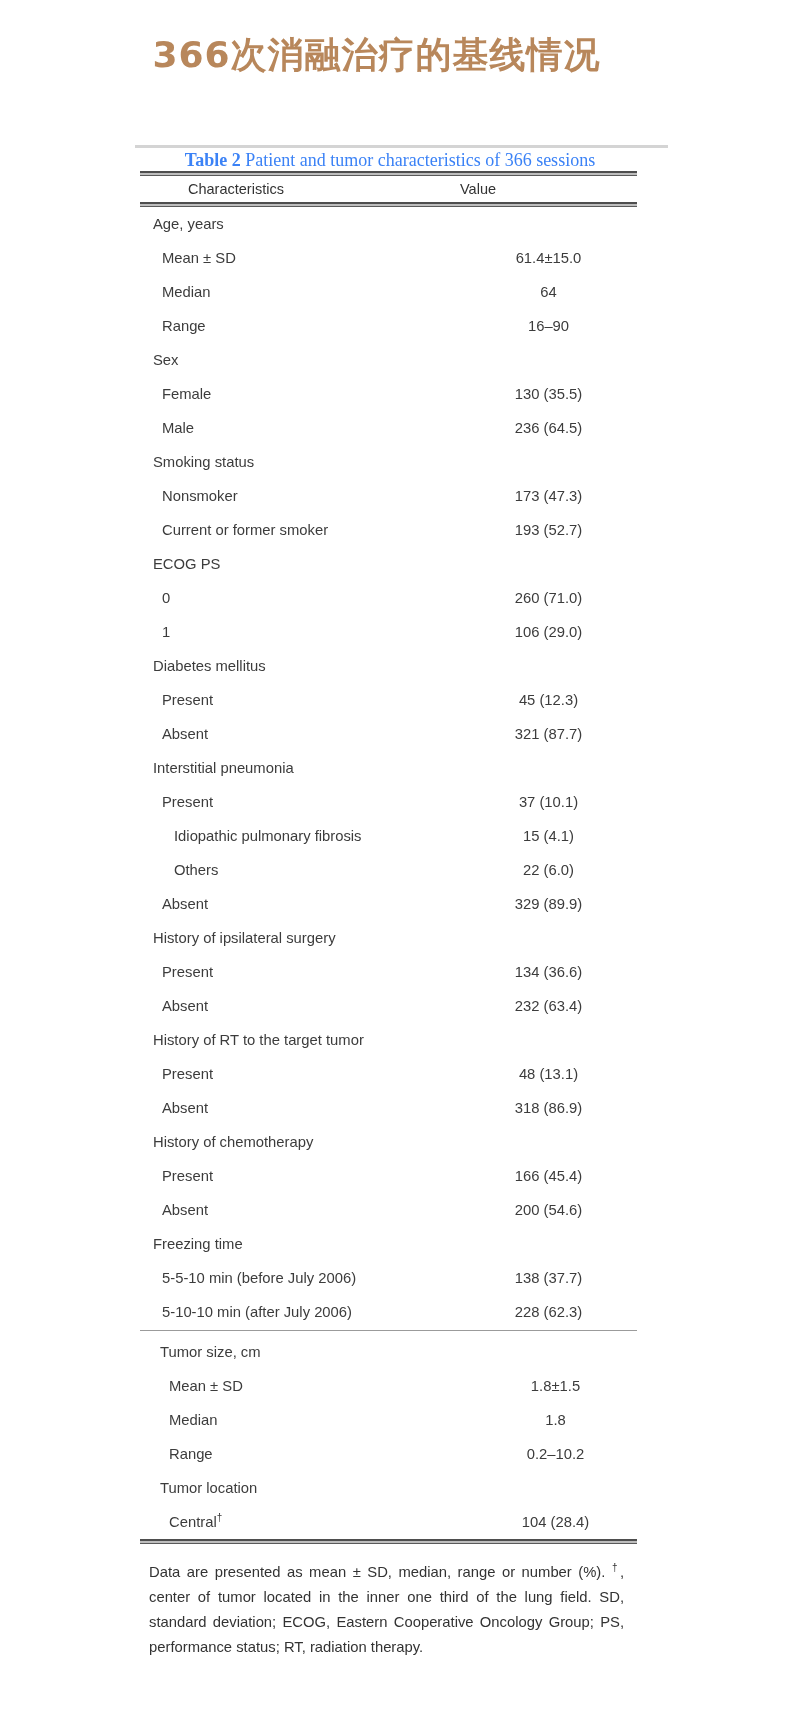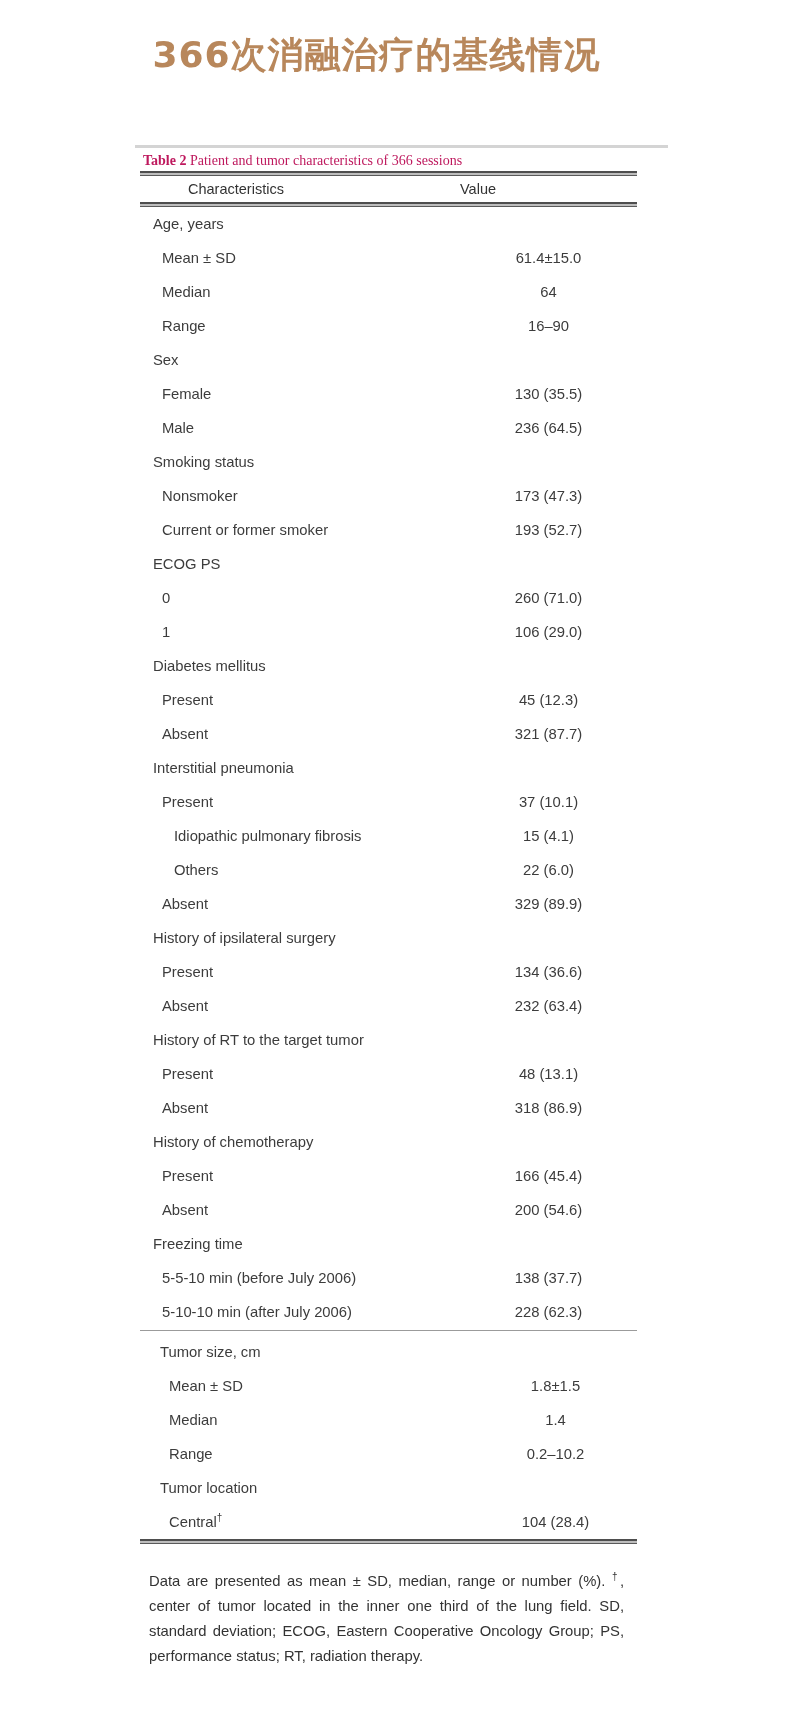--- a/index.html
+++ b/index.html
@@ -12,40 +12,41 @@
     position:absolute; top:34px; left:128px; width:497px;
     text-align:center; white-space:nowrap;
     font-family:"DejaVu Sans","Liberation Sans",sans-serif;
     font-size:36px; font-weight:bold; letter-spacing:1px;
     color:#b8875b; line-height:42px;
   }
   .tablewrap { position:absolute; left:140px; top:145px; width:497px; }
   .faint-line { position:absolute; left:-5px; top:0; width:533px; height:3px; background:#d4d4d4; }
   .caption {
     margin:5px 0 0 3px; height:21px; line-height:21px;
-    font-family:"Liberation Serif", serif; font-size:14px; color:#be185d;
+    font-family:"Liberation Serif", serif; font-size:18px; color:#3b82f6;
     white-space:nowrap;
+    text-align:center;
   }
   .caption .cap-label { font-weight:bold; }
   .rule { height:2px; background:#bdbdbd; border-top:2px solid #4e4e4e; border-bottom:1px solid #5a5a5a; }
   .header-row { display:flex; align-items:center; height:26px; font-size:14.5px; color:#333333; }
   .header-row .hc { flex:1; padding-left:1px;margin-left:47px; }
   .header-row .hv { width:177px; text-align:left; }
   .trow { display:flex; align-items:center; height:34px; font-size:14.8px; color:#3c3c3c; }
   .trow .tlabel { flex:1; }
   .trow .tvalue { width:177px; text-align:center; }
   .lvl0 .tlabel { padding-left:13px; }
   .lvl1 .tlabel { padding-left:22px; }
   .lvl2 .tlabel { padding-left:34px; }
   .lower { padding-left:7px; }
   .lower .tvalue { transform:translateX(7px); }
   .separator { height:1px; background:#9b9b9b; margin:1px 0 4px 0; }
   sup { font-size:10px; line-height:0; vertical-align:super; }
   .footnote {
-    padding:25px 0 0 9px; width:475px;
+    padding:16px 0 0 9px; width:475px;
     font-size:14.8px; line-height:25px; color:#333333;
     text-align:justify;
   }
 </style>
 </head>
 <body>
 
 <div class="page-title">366次消融治疗的基线情况</div>
 
 <div class="tablewrap">
@@ -196,21 +197,21 @@
       <div class="trow lvl0 lower">
         <span class="tlabel">Tumor size, cm</span>
         <span class="tvalue"></span>
       </div>
       <div class="trow lvl1 lower">
         <span class="tlabel">Mean ± SD</span>
         <span class="tvalue">1.8±1.5</span>
       </div>
       <div class="trow lvl1 lower">
         <span class="tlabel">Median</span>
-        <span class="tvalue">1.4</span>
+        <span class="tvalue">1.8</span>
       </div>
       <div class="trow lvl1 lower">
         <span class="tlabel">Range</span>
         <span class="tvalue">0.2–10.2</span>
       </div>
       <div class="trow lvl0 lower">
         <span class="tlabel">Tumor location</span>
         <span class="tvalue"></span>
       </div>
       <div class="trow lvl1 lower">

